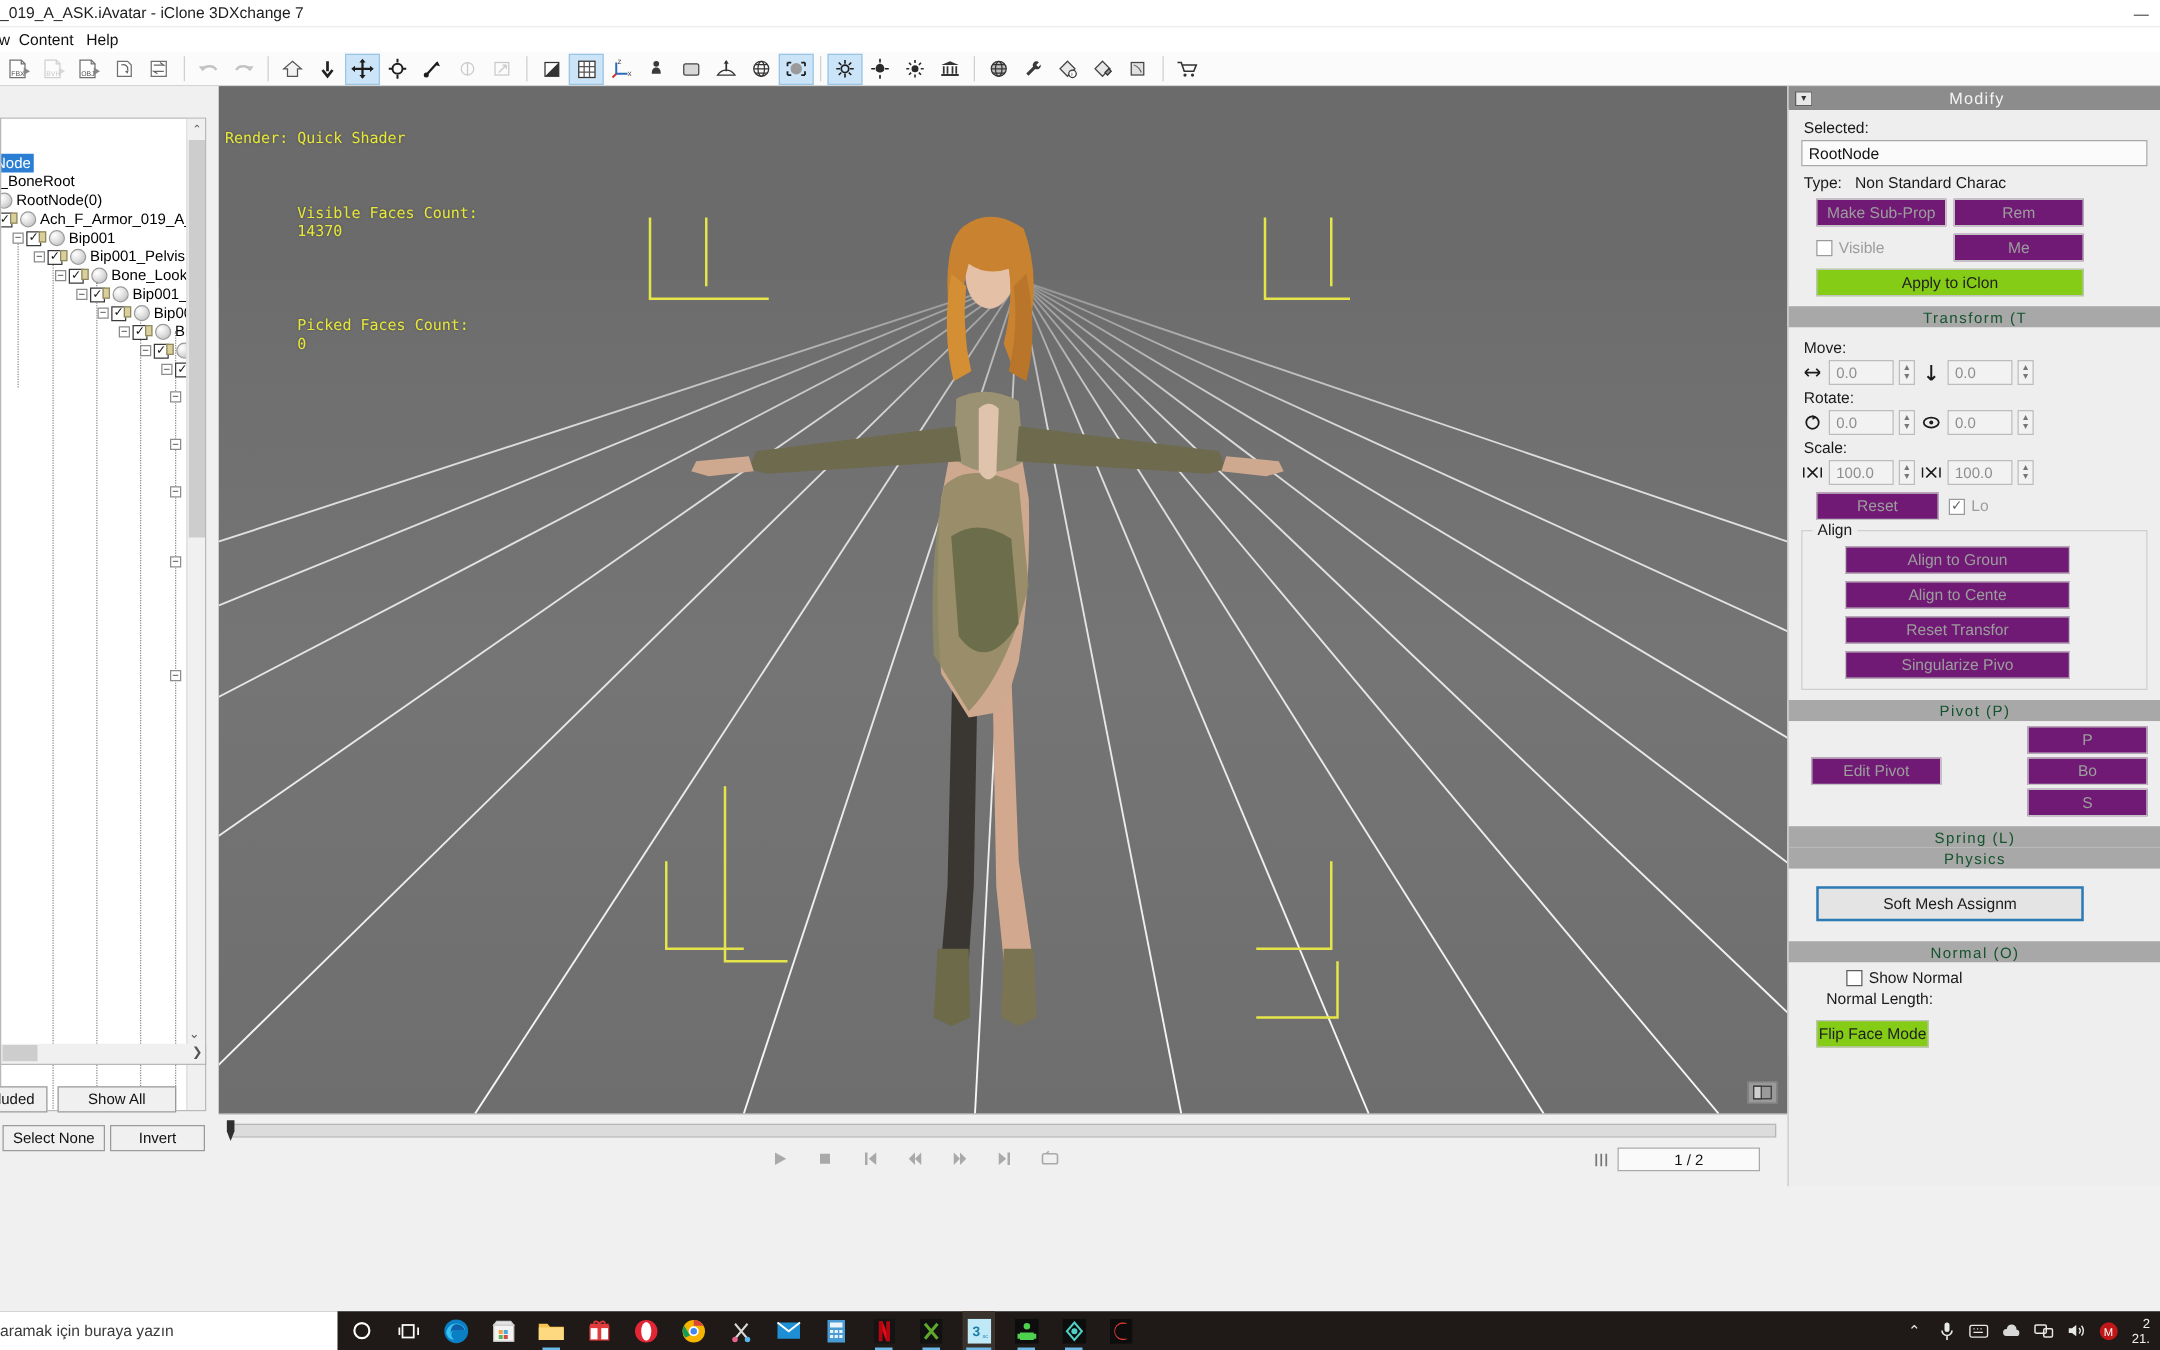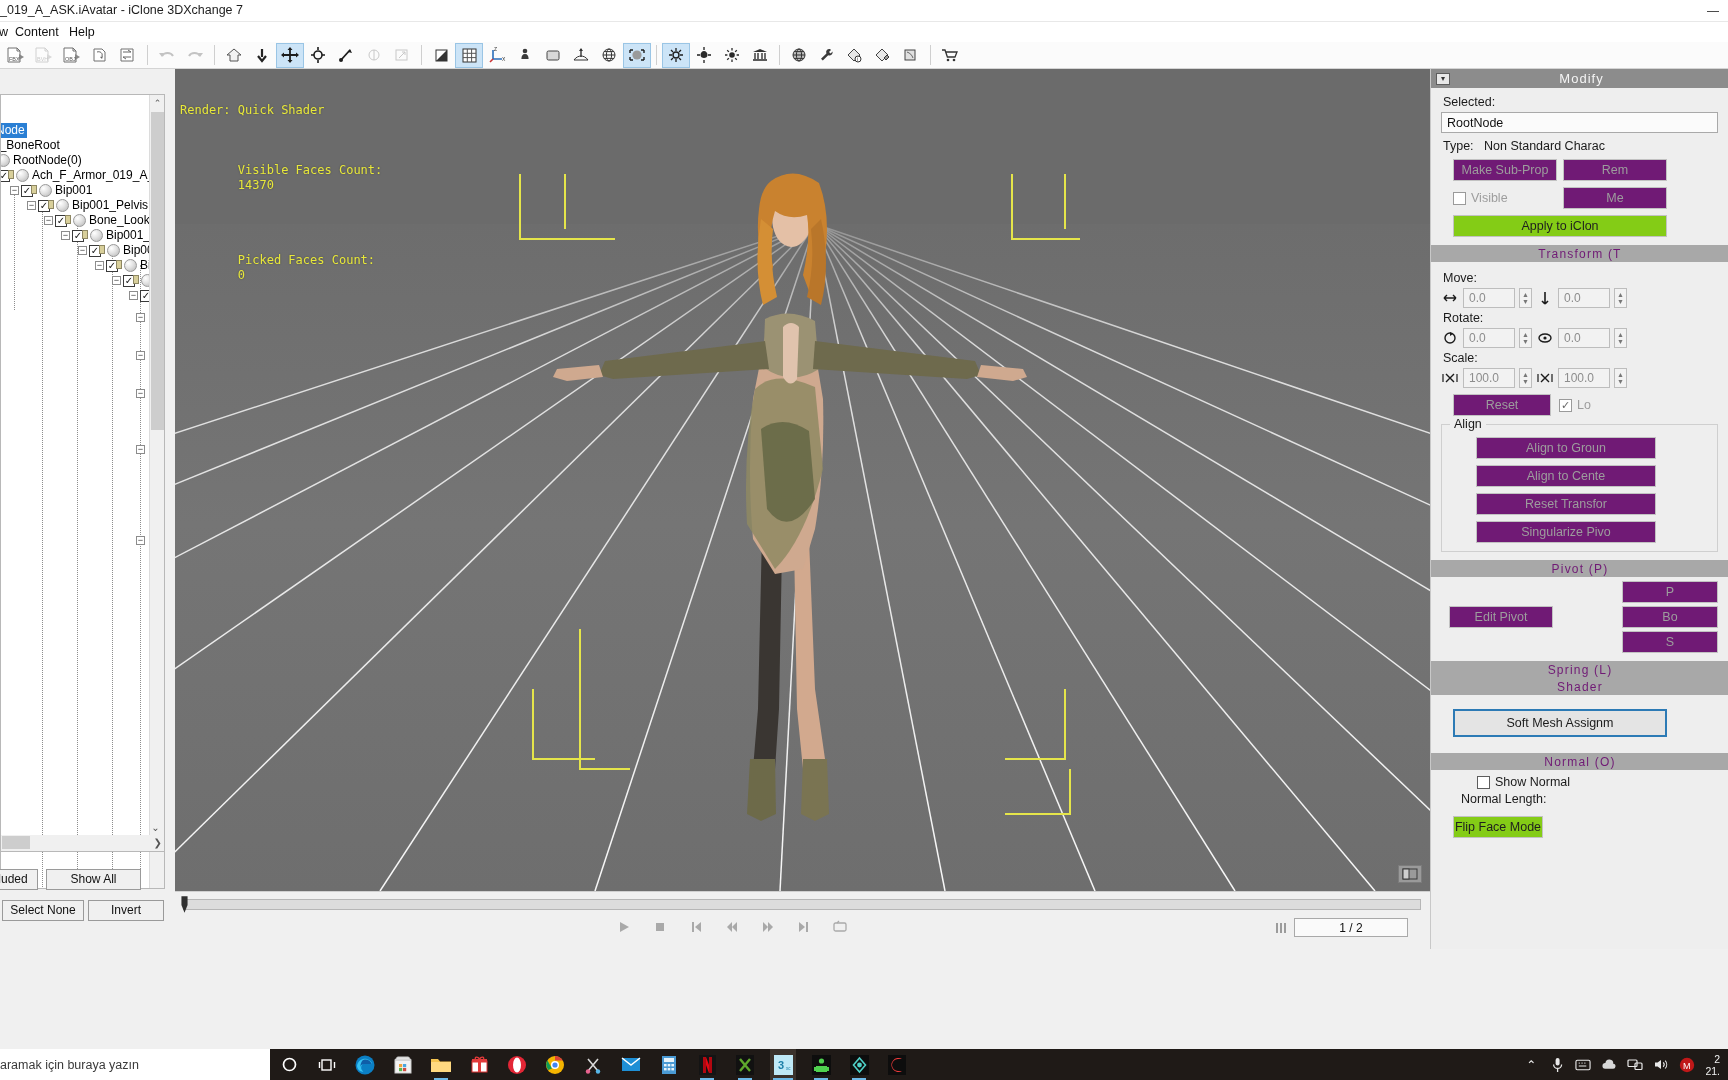--- a/index.html
+++ b/index.html
@@ -185,21 +185,21 @@
   }
   .rp-titlebar .pin {
     width: 14px; height: 12px; margin-left: 5px; background: #e8e8e8;
     border: 1px solid #5d5d5d; display: flex; align-items: center; justify-content: center;
     font-size: 8px; color: #333; line-height: 10px;
   }
   .rp-titlebar .rp-title {
     flex: 1; text-align: center; font-size: 13px; letter-spacing: 1px; padding-right: 16px;
   }
   .rp-section {
-    width: 298px; height: 17px; background: #a8a8a8; color: #701a75;
+    width: 298px; height: 17px; background: #a8a8a8; color: #14532d;
     font-size: 12px; letter-spacing: 1.2px;
     display: flex; align-items: center; justify-content: center;
   }
   .rp-body { background: #eeeeee; padding: 6px 10px 8px 10px; }
   .rp-label { font-size: 12.5px; color: #1a1a1a; margin: 3px 0 3px 2px; }
   .rp-input {
     width: 100%; height: 21px; background: #fbfbfb; border: 1px solid #a9a9a9;
     font-size: 12.5px; color: #111; padding: 0 5px; display: flex; align-items: center;
   }
   .rp-typerow { font-size: 12.5px; color: #1a1a1a; margin: 6px 0 6px 2px; white-space: nowrap; }
@@ -934,21 +934,21 @@
         <div class="rp-btn" style="width:104px; margin-left:8px;">Edit Pivot</div>
         <div class="rp-btn" style="width:96px;">Bo</div>
       </div>
       <div style="display:flex; justify-content:flex-end;">
         <div class="rp-btn" style="width:96px;">S</div>
       </div>
     </div>
 
     <div class="rp-section">Spring (L)</div>
 
-    <div class="rp-section">Shader</div>
+    <div class="rp-section">Physics</div>
     <div class="rp-body" style="padding:14px 10px 16px 10px;">
       <div class="rp-btn hl" style="width:214px; margin-left:12px;">Soft Mesh Assignm</div>
     </div>
 
     <div class="rp-section">Normal (O)</div>
     <div class="rp-body" style="padding:5px 10px 6px 10px;">
       <div class="rp-chk dark">
         <span class="box"></span>
         <span>Show Normal</span>
       </div>

